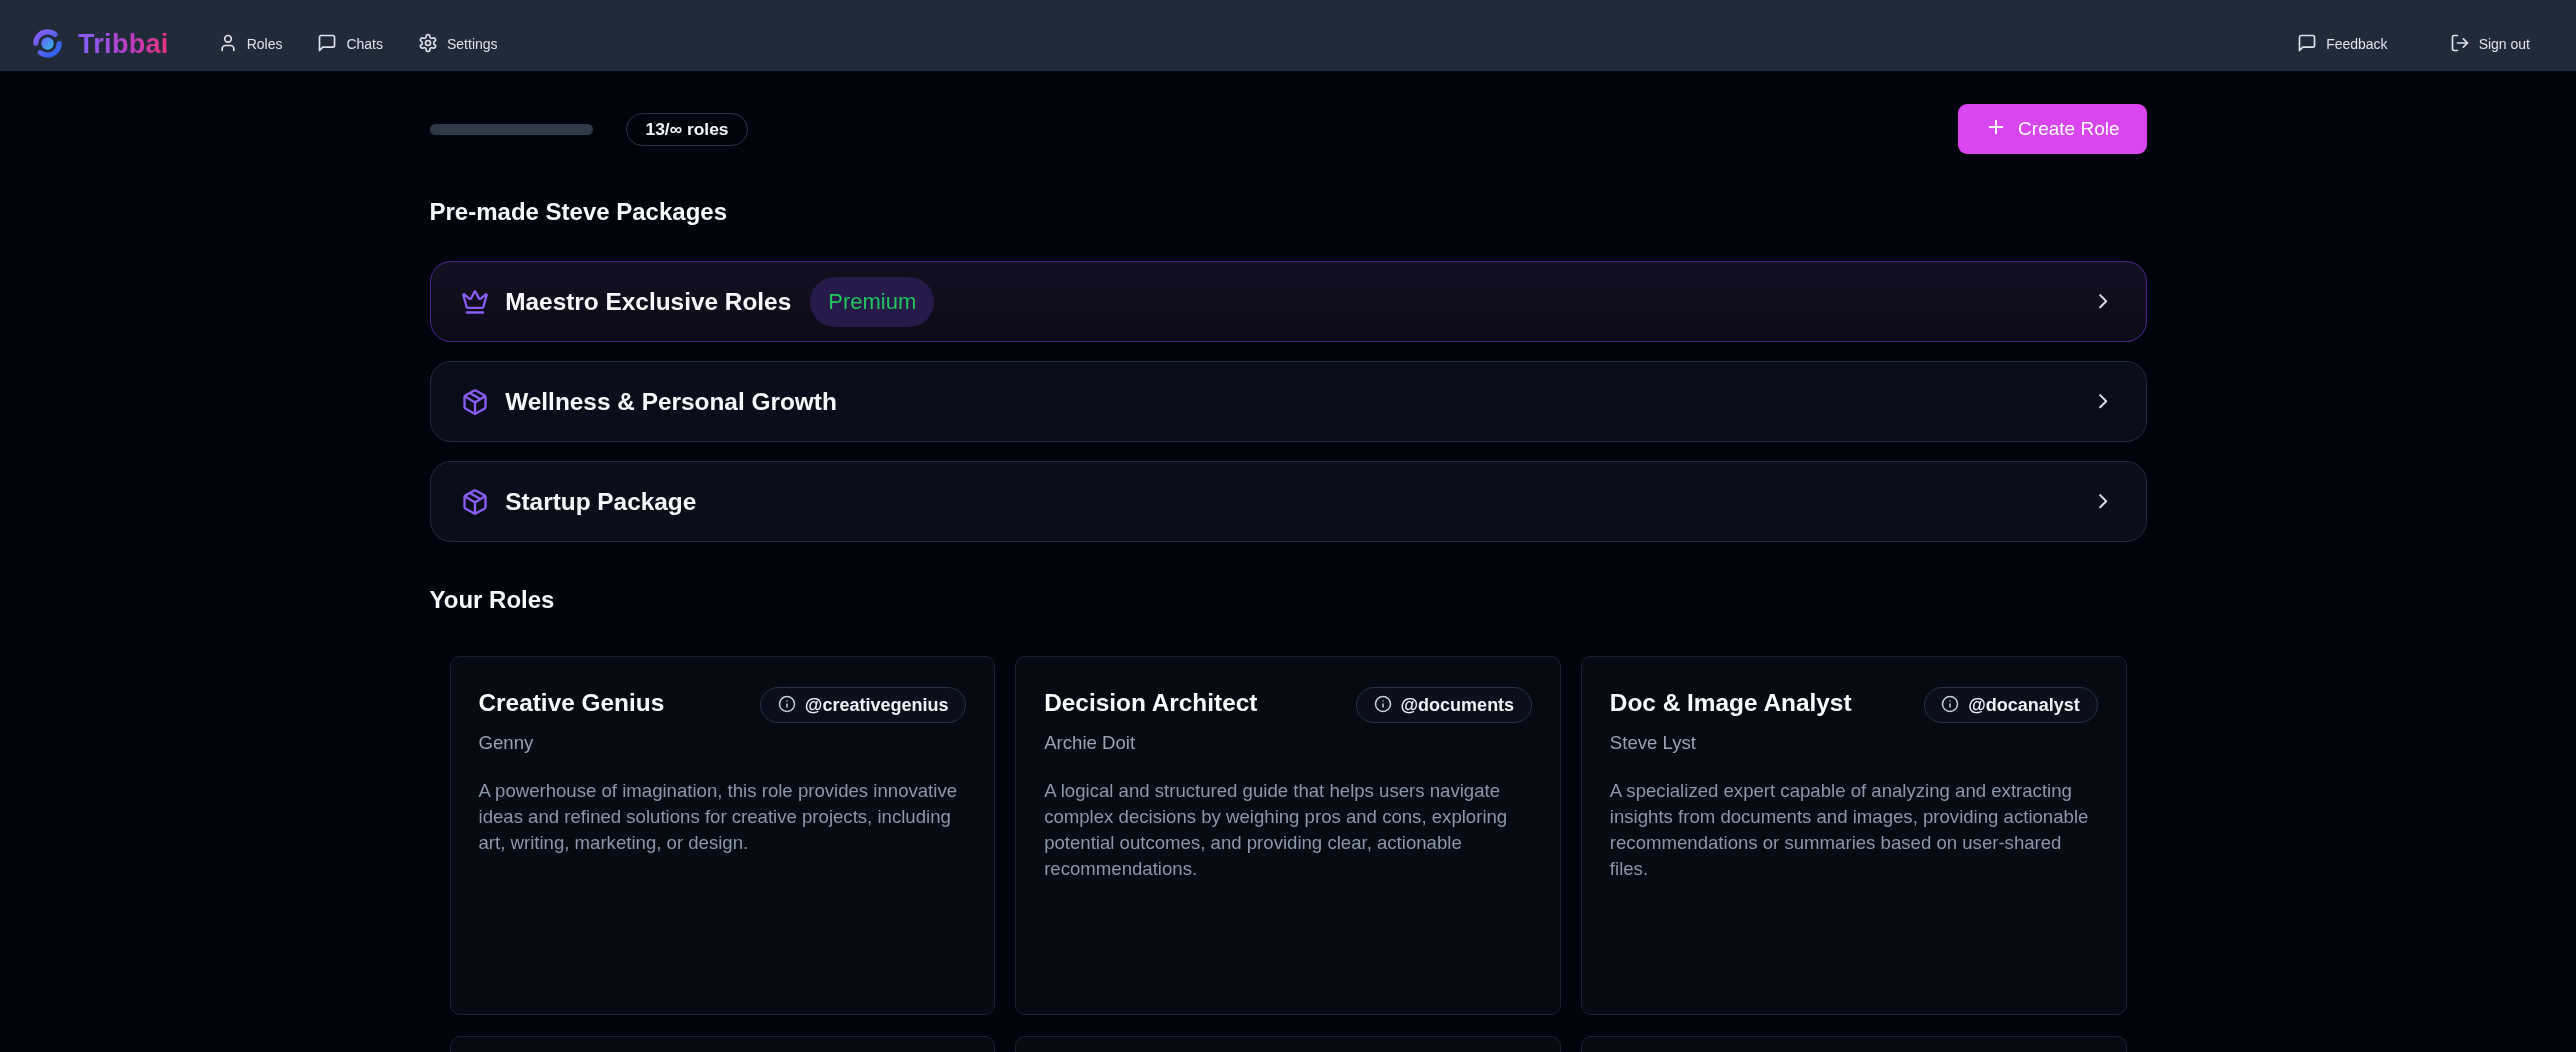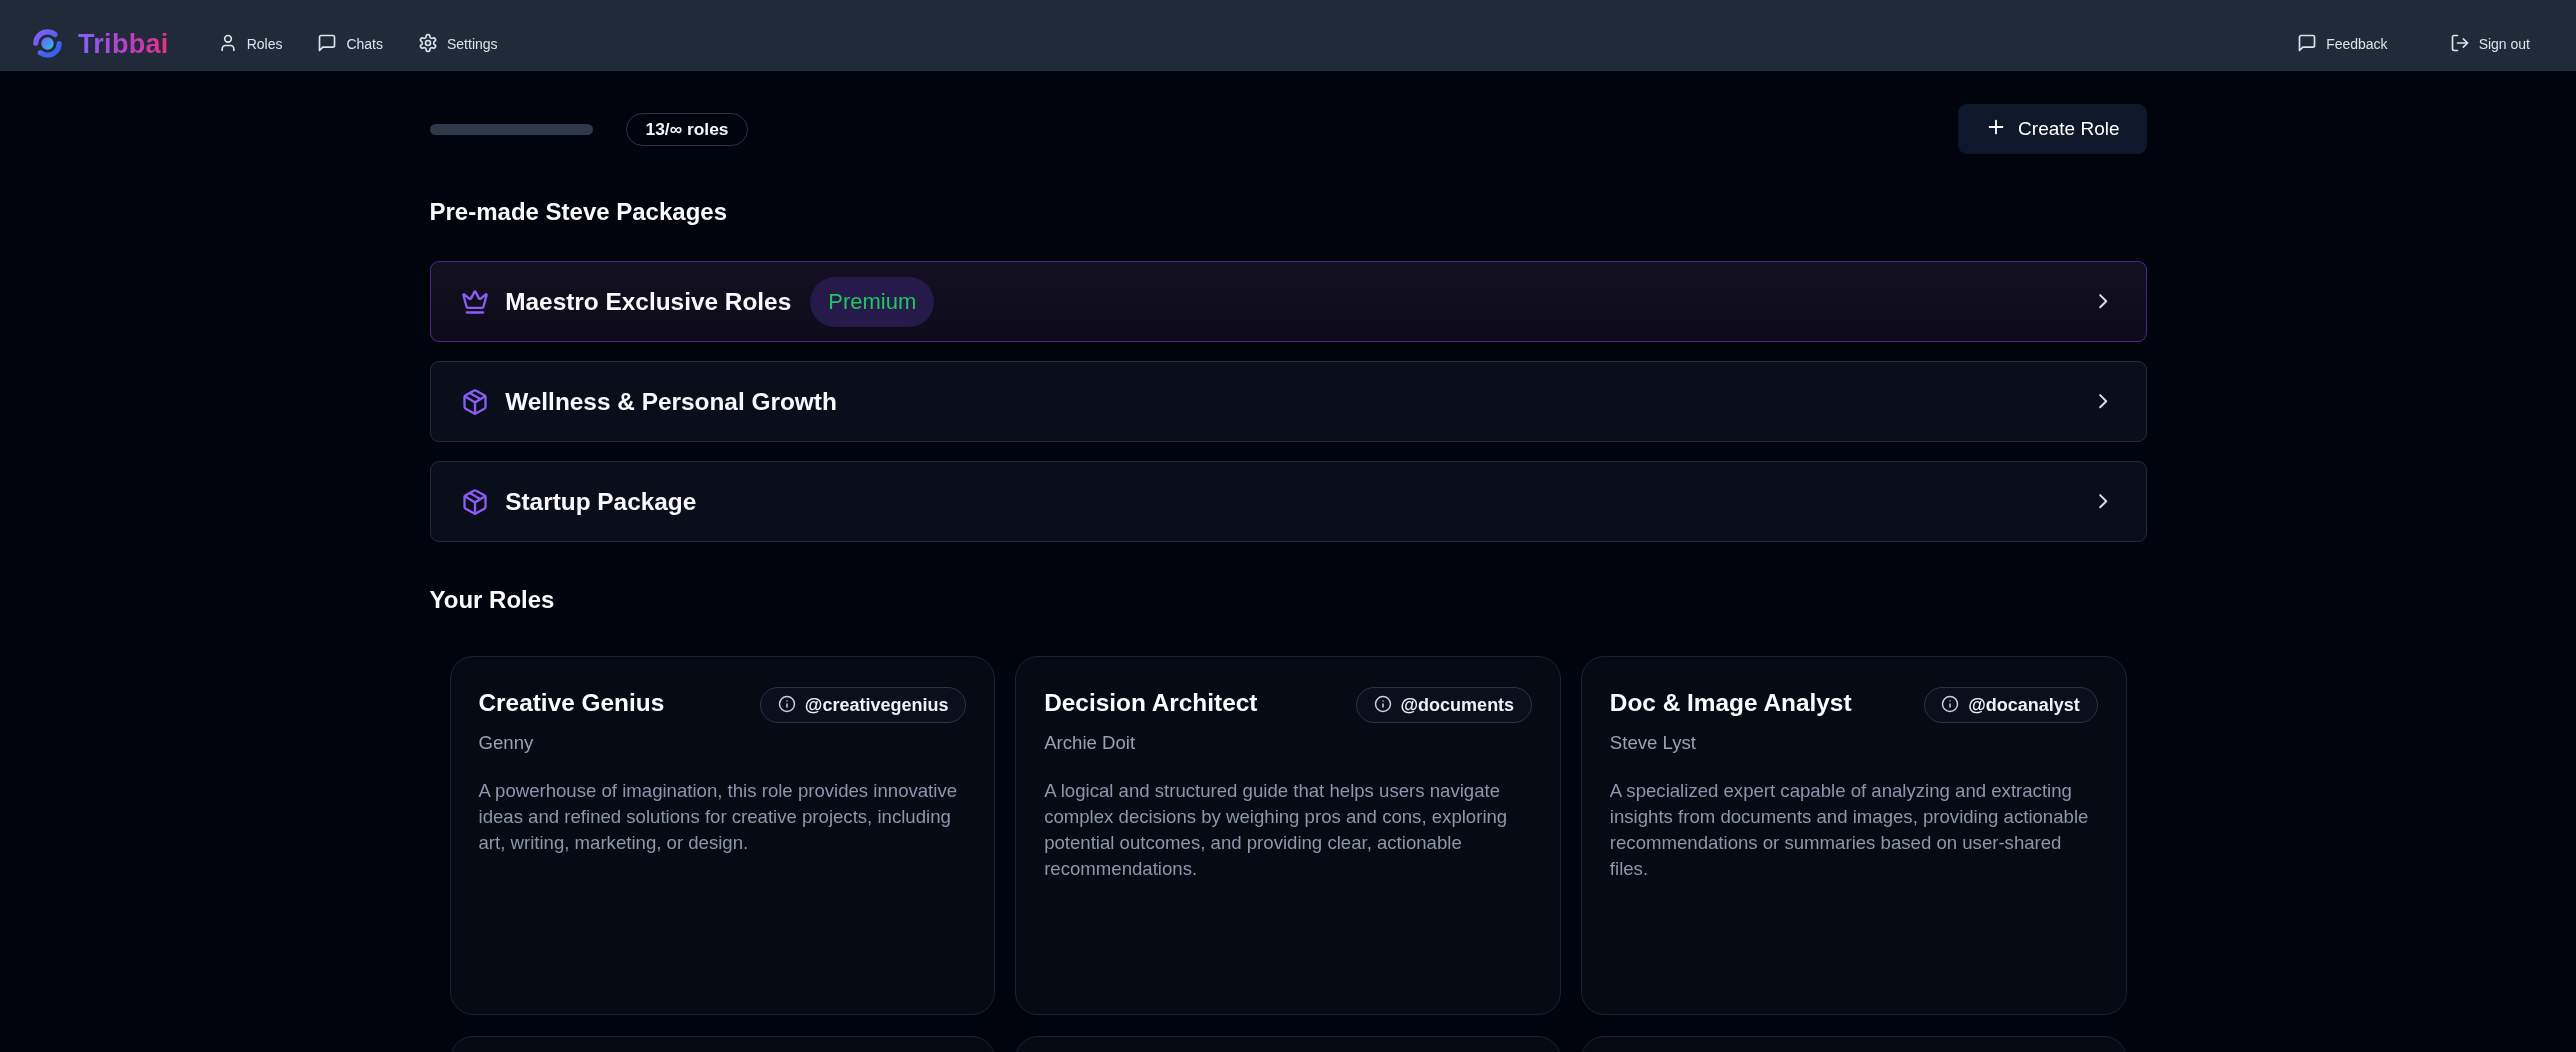--- a/index.html
+++ b/index.html
@@ -40,33 +40,33 @@
     overflow:hidden;
   }
   .meter-pill {
     margin-left:33px; height:33px; padding:0 19px;
     border:1.3px solid #2b3444; border-radius:642px;
     display:flex; align-items:center;
     font-size:17.4px; font-weight:700; color:#f4f7fa; white-space:nowrap;
   }
   .create-btn {
     margin-left:auto; height:50px; padding:0 27px;
-    background:#0f172a; border:none; border-radius:9px;
+    background:#d946ef; border:none; border-radius:9px;
     display:flex; align-items:center; gap:11.6px;
     font-family:inherit; font-size:19px; font-weight:500; color:#ffffff;
     cursor:pointer;
   }
   .create-btn svg { width:22px; height:22px; stroke:#ffffff; }
 
   .section-title { margin-top:44px; font-size:24px; font-weight:700; color:#f8fafc; line-height:28px; }
 
   
   .pkg-list { margin-top:35px; }
   .pkg-row {
-    height:81px; border-radius:9px; margin-bottom:19px;
+    height:81px; border-radius:21px; margin-bottom:19px;
     background:#0a0e1a; border:1.3px solid #232b3e;
     display:flex; align-items:center; padding:0 30px;
     cursor:pointer;
   }
   .pkg-row.premium {
     background:linear-gradient(180deg,#131021 0%,#0d0b19 100%);
     border:1.3px solid rgba(124,58,237,.55);
   }
   .pkg-icon { width:28px; height:28px; flex:0 0 auto; }
   .pkg-icon svg { width:28px; height:28px; stroke:#8b5cf6; }
@@ -79,21 +79,21 @@
   }
   .pkg-chevron { margin-left:auto; width:24.4px; height:24.4px; }
   .pkg-chevron svg { width:24.4px; height:24.4px; stroke:#d6dce4; }
 
   
   .cards-grid {
     width:1677px; margin:42px auto 0;
     display:grid; grid-template-columns:repeat(3,1fr); gap:20px;
   }
   .role-card {
-    height:359px; border-radius:23px;
+    height:359px; border-radius:10px;
     background:#060a13; border:1.3px solid #1b2332;
     padding:30px 28px; cursor:pointer;
   }
   .role-card.stub { height:141px; }
   .card-head { display:flex; align-items:flex-start; justify-content:space-between; }
   .card-title { font-size:24.4px; font-weight:700; color:#fbfdff; line-height:31px; }
   .handle-pill {
     flex:0 0 auto; margin-left:13px; height:36px; padding:0 16.7px;
     border:1.3px solid #2a3347; border-radius:642px; background:#0a0f1b;
     display:flex; align-items:center; gap:9px;

